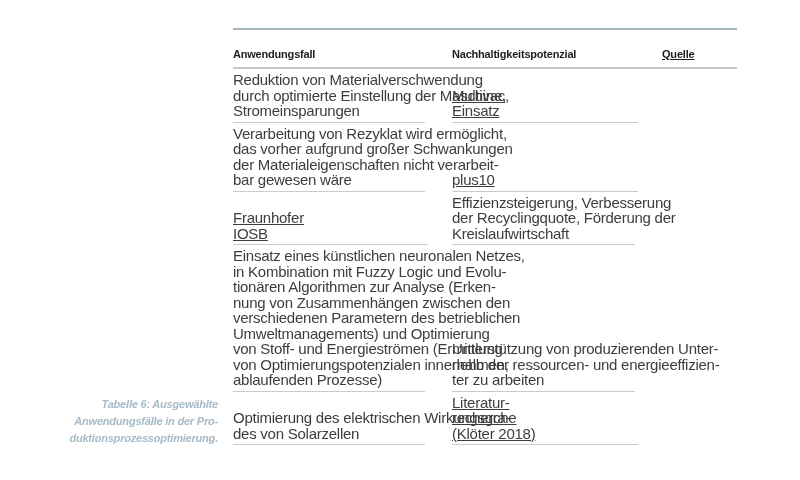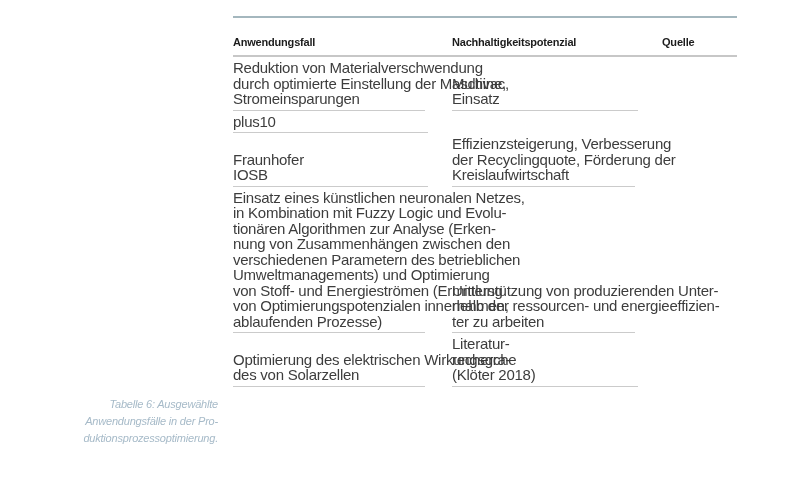--- a/index.html
+++ b/index.html
@@ -24,25 +24,26 @@
   .caption{
     position:absolute;
     left:18px;top:396px;width:200px;
     text-align:right;
     font-style:italic;
     font-size:11px;
     line-height:17px;
     color:var(--caption);
     white-space:pre;
     letter-spacing:-0.2px;
+    font-weight:bold;
   }
   
   .table{
     position:absolute;
-    left:233px;top:16px;width:504px;
+    left:233px;top:28px;width:504px;
   }
   .rule-top{
     height:2px;background:var(--accent);
   }
   .grid-row{
     display:grid;
     grid-template-columns:219px 210px 75px;
     align-items:end;
   }
   .header-row{
@@ -61,21 +62,21 @@
   .cell{
     font-size:15px;
     line-height:15.5px;
     letter-spacing:-0.25px;
     white-space:pre;
     padding:3px 0 3px 0;
     border-bottom:1px solid var(--row-rule);
   }
   .c1{margin-right:27px;}
   .c2{margin-right:27px;}
-  .c3{margin-right:24px;}
+  .c3{margin-right:24px;text-decoration:underline;}
 </style>
 </head>
 <body>
 
 <div class="page">
 
   <div class="caption">Tabelle 6: Ausgewählte
 Anwendungsfälle in der Pro-
 duktionsprozessoptimierung.</div>
 
@@ -90,20 +91,24 @@
 
     <div class="grid-row">
       <div class="cell c2">Reduktion von Materialverschwendung
 durch optimierte Einstellung der Maschine,
 Stromeinsparungen</div>
       <div class="cell c3">Multivac,
 Einsatz</div>
     </div>
 
     <div class="grid-row">
+      <div class="cell c2">Verarbeitung von Rezyklat wird ermöglicht,
+das vorher aufgrund großer Schwankungen
+der Materialeigenschaften nicht verarbeit-
+bar gewesen wäre</div>
       <div class="cell c3">plus10</div>
     </div>
 
     <div class="grid-row">
       <div class="cell c3">Fraunhofer
 IOSB</div>
       <div class="cell c2">Effizienzsteigerung, Verbesserung
 der Recyclingquote, Förderung der
 Kreislaufwirtschaft</div>
     </div>

